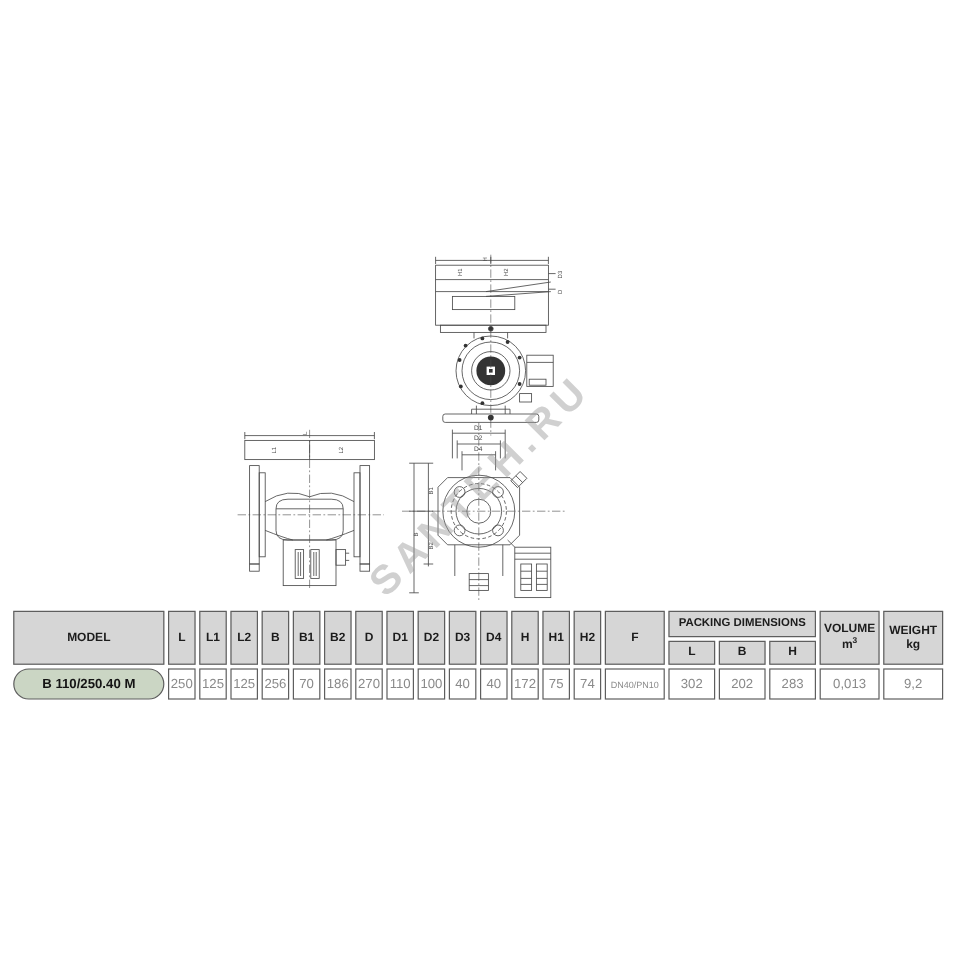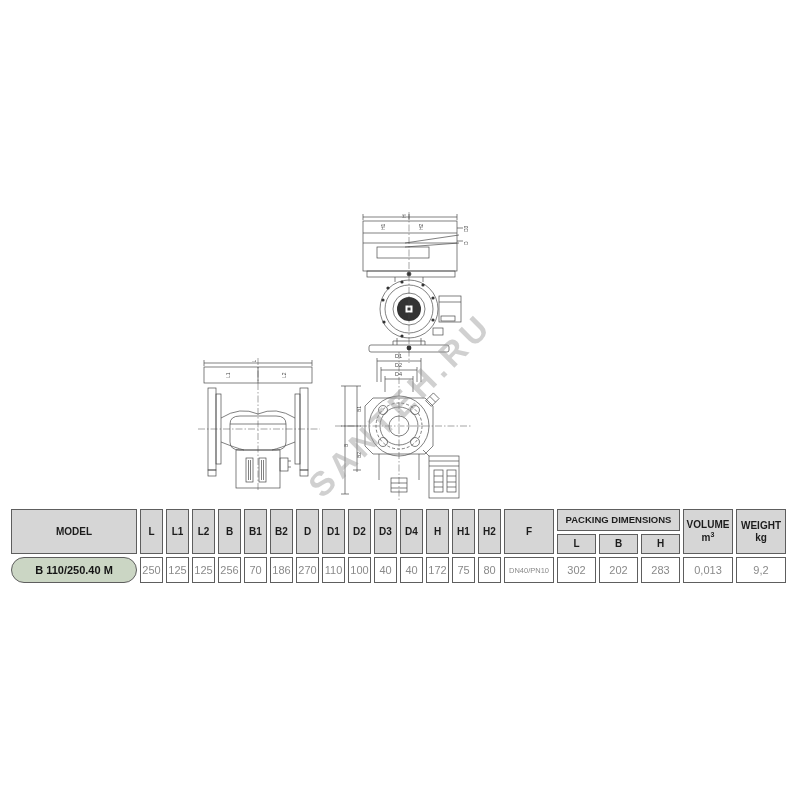--- a/index.html
+++ b/index.html
@@ -226,21 +226,21 @@
     <td class="val">256</td>
     <td class="val">70</td>
     <td class="val">186</td>
     <td class="val">270</td>
     <td class="val">110</td>
     <td class="val">100</td>
     <td class="val">40</td>
     <td class="val">40</td>
     <td class="val">172</td>
     <td class="val">75</td>
-    <td class="val">80</td>
+    <td class="val">74</td>
     <td class="val f-val">DN40/PN10</td>
     <td class="val">302</td>
     <td class="val">202</td>
     <td class="val">283</td>
     <td class="val">0,013</td>
     <td class="val">9,2</td>
   </tr>
 </tbody>
   </table>
 

